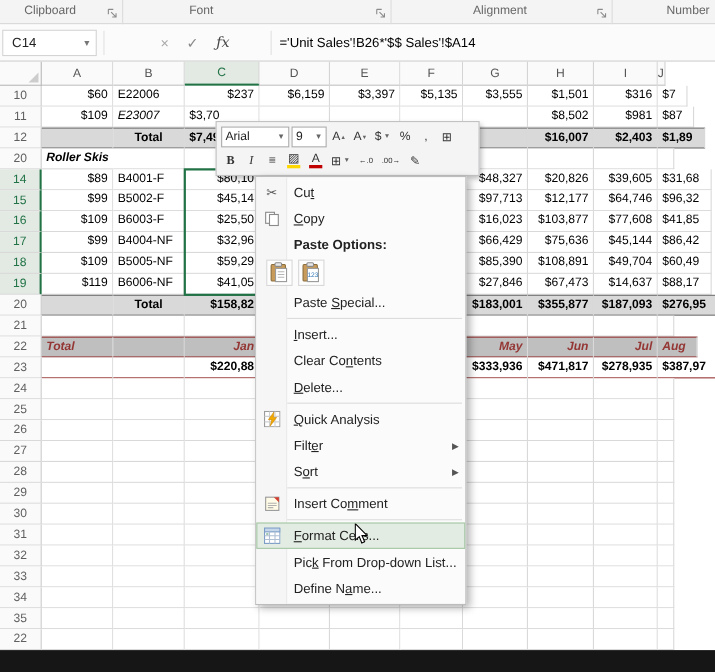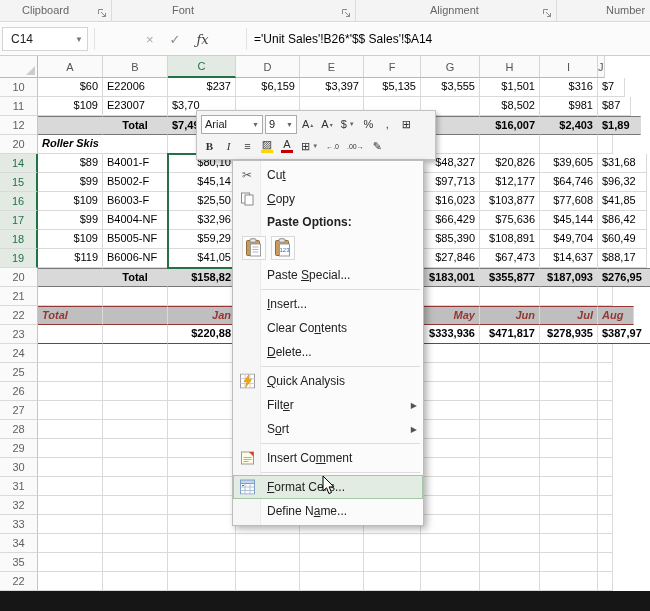--- a/index.html
+++ b/index.html
@@ -171,21 +171,21 @@
         <div class="cell colE" data-name="cell-E10" style="flex: 0 0 64px; width: 64px;">$3,397</div>
         <div class="cell colF" data-name="cell-F10" style="flex: 0 0 57px; width: 57px;">$5,135</div>
         <div class="cell colG" data-name="cell-G10" style="flex: 0 0 59px; width: 59px;">$3,555</div>
         <div class="cell colH" data-name="cell-H10" style="flex: 0 0 60px; width: 60px;">$1,501</div>
         <div class="cell colI" data-name="cell-I10" style="flex: 0 0 58px; width: 58px;">$316</div>
         <div class="cell colJ" data-name="cell-J10">$7</div>
       </div>
       <div class="grow k-data" data-name="sheet-row-11">
         <div class="rh" data-name="row-header-11">11</div>
         <div class="cell colA" data-name="cell-A11" style="flex: 0 0 65px; width: 65px;">$109</div>
-        <div class="cell colB lft" data-name="cell-B11" style="flex: 0 0 65px; width: 65px;">E23007</div>
+        <div class="cell colB lft" data-name="cell-B11" style="flex: 0 0 65px; width: 65px; font-style: italic;">E23007</div>
         <div class="cell colC lft" data-name="cell-C11" style="flex: 0 0 68px; width: 68px;">$3,70</div>
         <div class="cell colD" data-name="cell-D11" style="flex: 0 0 64px; width: 64px;"></div>
         <div class="cell colE" data-name="cell-E11" style="flex: 0 0 64px; width: 64px;"></div>
         <div class="cell colF" data-name="cell-F11" style="flex: 0 0 57px; width: 57px;"></div>
         <div class="cell colG" data-name="cell-G11" style="flex: 0 0 59px; width: 59px;"></div>
         <div class="cell colH" data-name="cell-H11" style="flex: 0 0 60px; width: 60px;">$8,502</div>
         <div class="cell colI" data-name="cell-I11" style="flex: 0 0 58px; width: 58px;">$981</div>
         <div class="cell colJ" data-name="cell-J11">$87</div>
       </div>
       <div class="grow k-total" data-name="sheet-row-12">
@@ -664,20 +664,23 @@
       <div class="msep" data-name="menu-separator"></div>
       <div class="mi hl" data-name="menu-item-format-cells">
         <span class="ic" data-name="format-cells-icon"><svg width="15" height="15" viewBox="0 0 15 15">
             <rect x="0.5" y="0.5" width="14" height="14" fill="#fff" stroke="#7A9CC6"></rect>
             <rect x="0.5" y="0.5" width="14" height="3.5" fill="#C7D7EA" stroke="#7A9CC6"></rect>
             <path d="M0.5 7.5 H14.5 M0.5 11 H14.5 M5 4 V14.5 M10 4 V14.5" stroke="#AEBFD4" fill="none"></path>
             <path d="M2 6 h2" stroke="#3E8E58"></path>
           </svg></span>
         <span class="lbl" data-name="menu-item-label"><u>F</u>ormat Cells...</span>
       </div>
+      <div class="mi" data-name="menu-item-pick-from-drop-down-list">
+        <span class="lbl" data-name="menu-item-label">Pic<u>k</u> From Drop-down List...</span>
+      </div>
       <div class="mi" data-name="menu-item-define-name">
         <span class="lbl" data-name="menu-item-label">Define N<u>a</u>me...</span>
       </div>
     </div>
 
   <div class="cursor" data-name="mouse-cursor">
     <svg width="14" height="20" viewBox="0 0 14 20">
       <polygon points="1,0 1,15 4.6,11.8 6.9,17.6 9.5,16.5 7.1,10.9 11.8,10.9" fill="#FFFFFF" stroke="#000" stroke-width="1"></polygon>
     </svg>
   </div>

